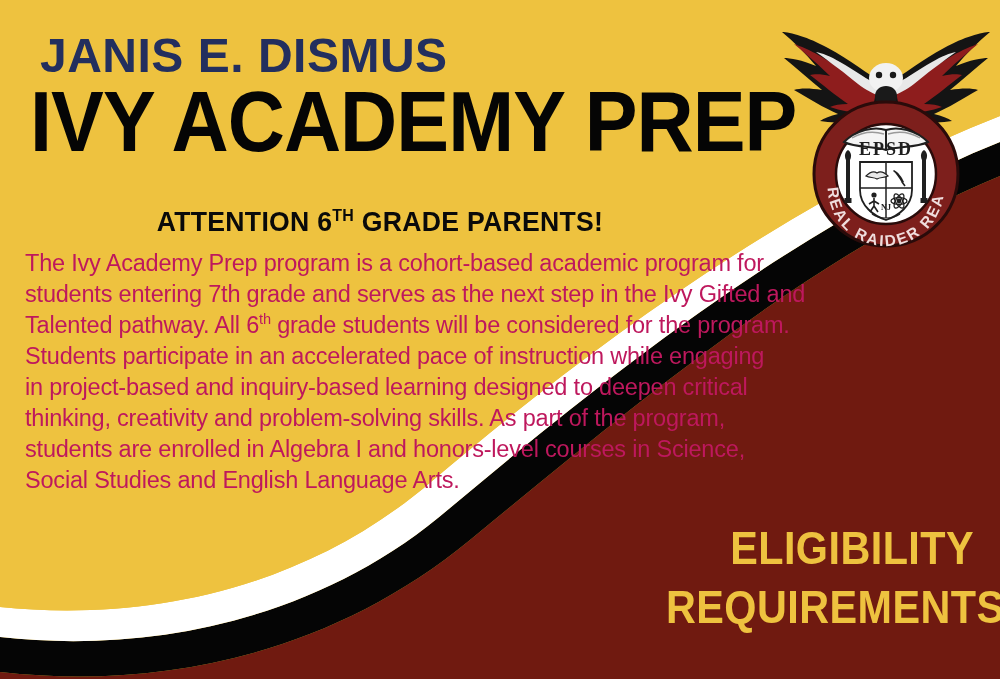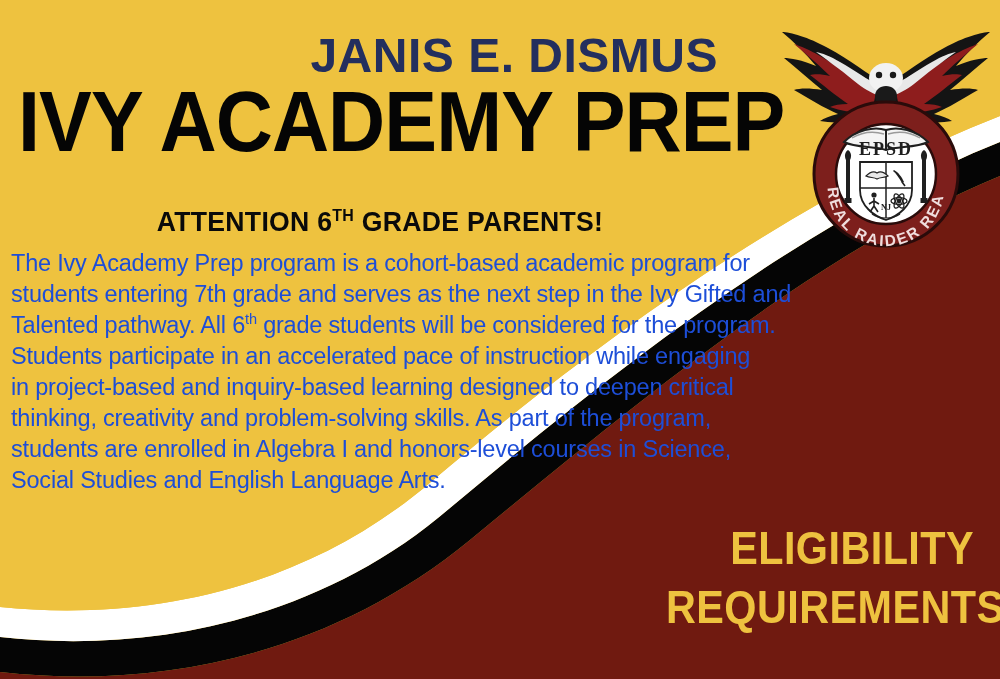--- a/index.html
+++ b/index.html
@@ -20,24 +20,23 @@
     position: absolute;
     inset: 0;
     width: 1000px;
     height: 679px;
     display: block;
   }
 
   
   .header-block {
     position: absolute;
-    left: 18px;
+    left: 30px;
     top: 32px;
     width: 700px;
-    text-align: right;
   }
   .school-name {
     font-family: "Liberation Sans", sans-serif;
     font-weight: bold;
     font-size: 48px;
     letter-spacing: 0.5px;
     color: #232f5e;
     line-height: 1.0;
     margin: 0 0 2px 10px;
     white-space: nowrap;
@@ -71,27 +70,27 @@
   }
   .attention sup {
     font-size: 0.60em;
     vertical-align: super;
     line-height: 0;
   }
 
   
   .body-text {
     position: absolute;
-    left: 11px;
+    left: 25px;
     top: 248px;
     width: 790px;
     font-family: "Liberation Sans", sans-serif;
     font-size: 23.5px;
     line-height: 31px;
-    color: #1d4ed8;
+    color: #be185d;
     letter-spacing: -0.2px;
   }
   .para { margin: 0; }
   .para + .para { }
   .para sup {
     font-size: 0.62em;
     vertical-align: super;
     line-height: 0;
   }
   .body-text .para-2 { width: 760px; }

